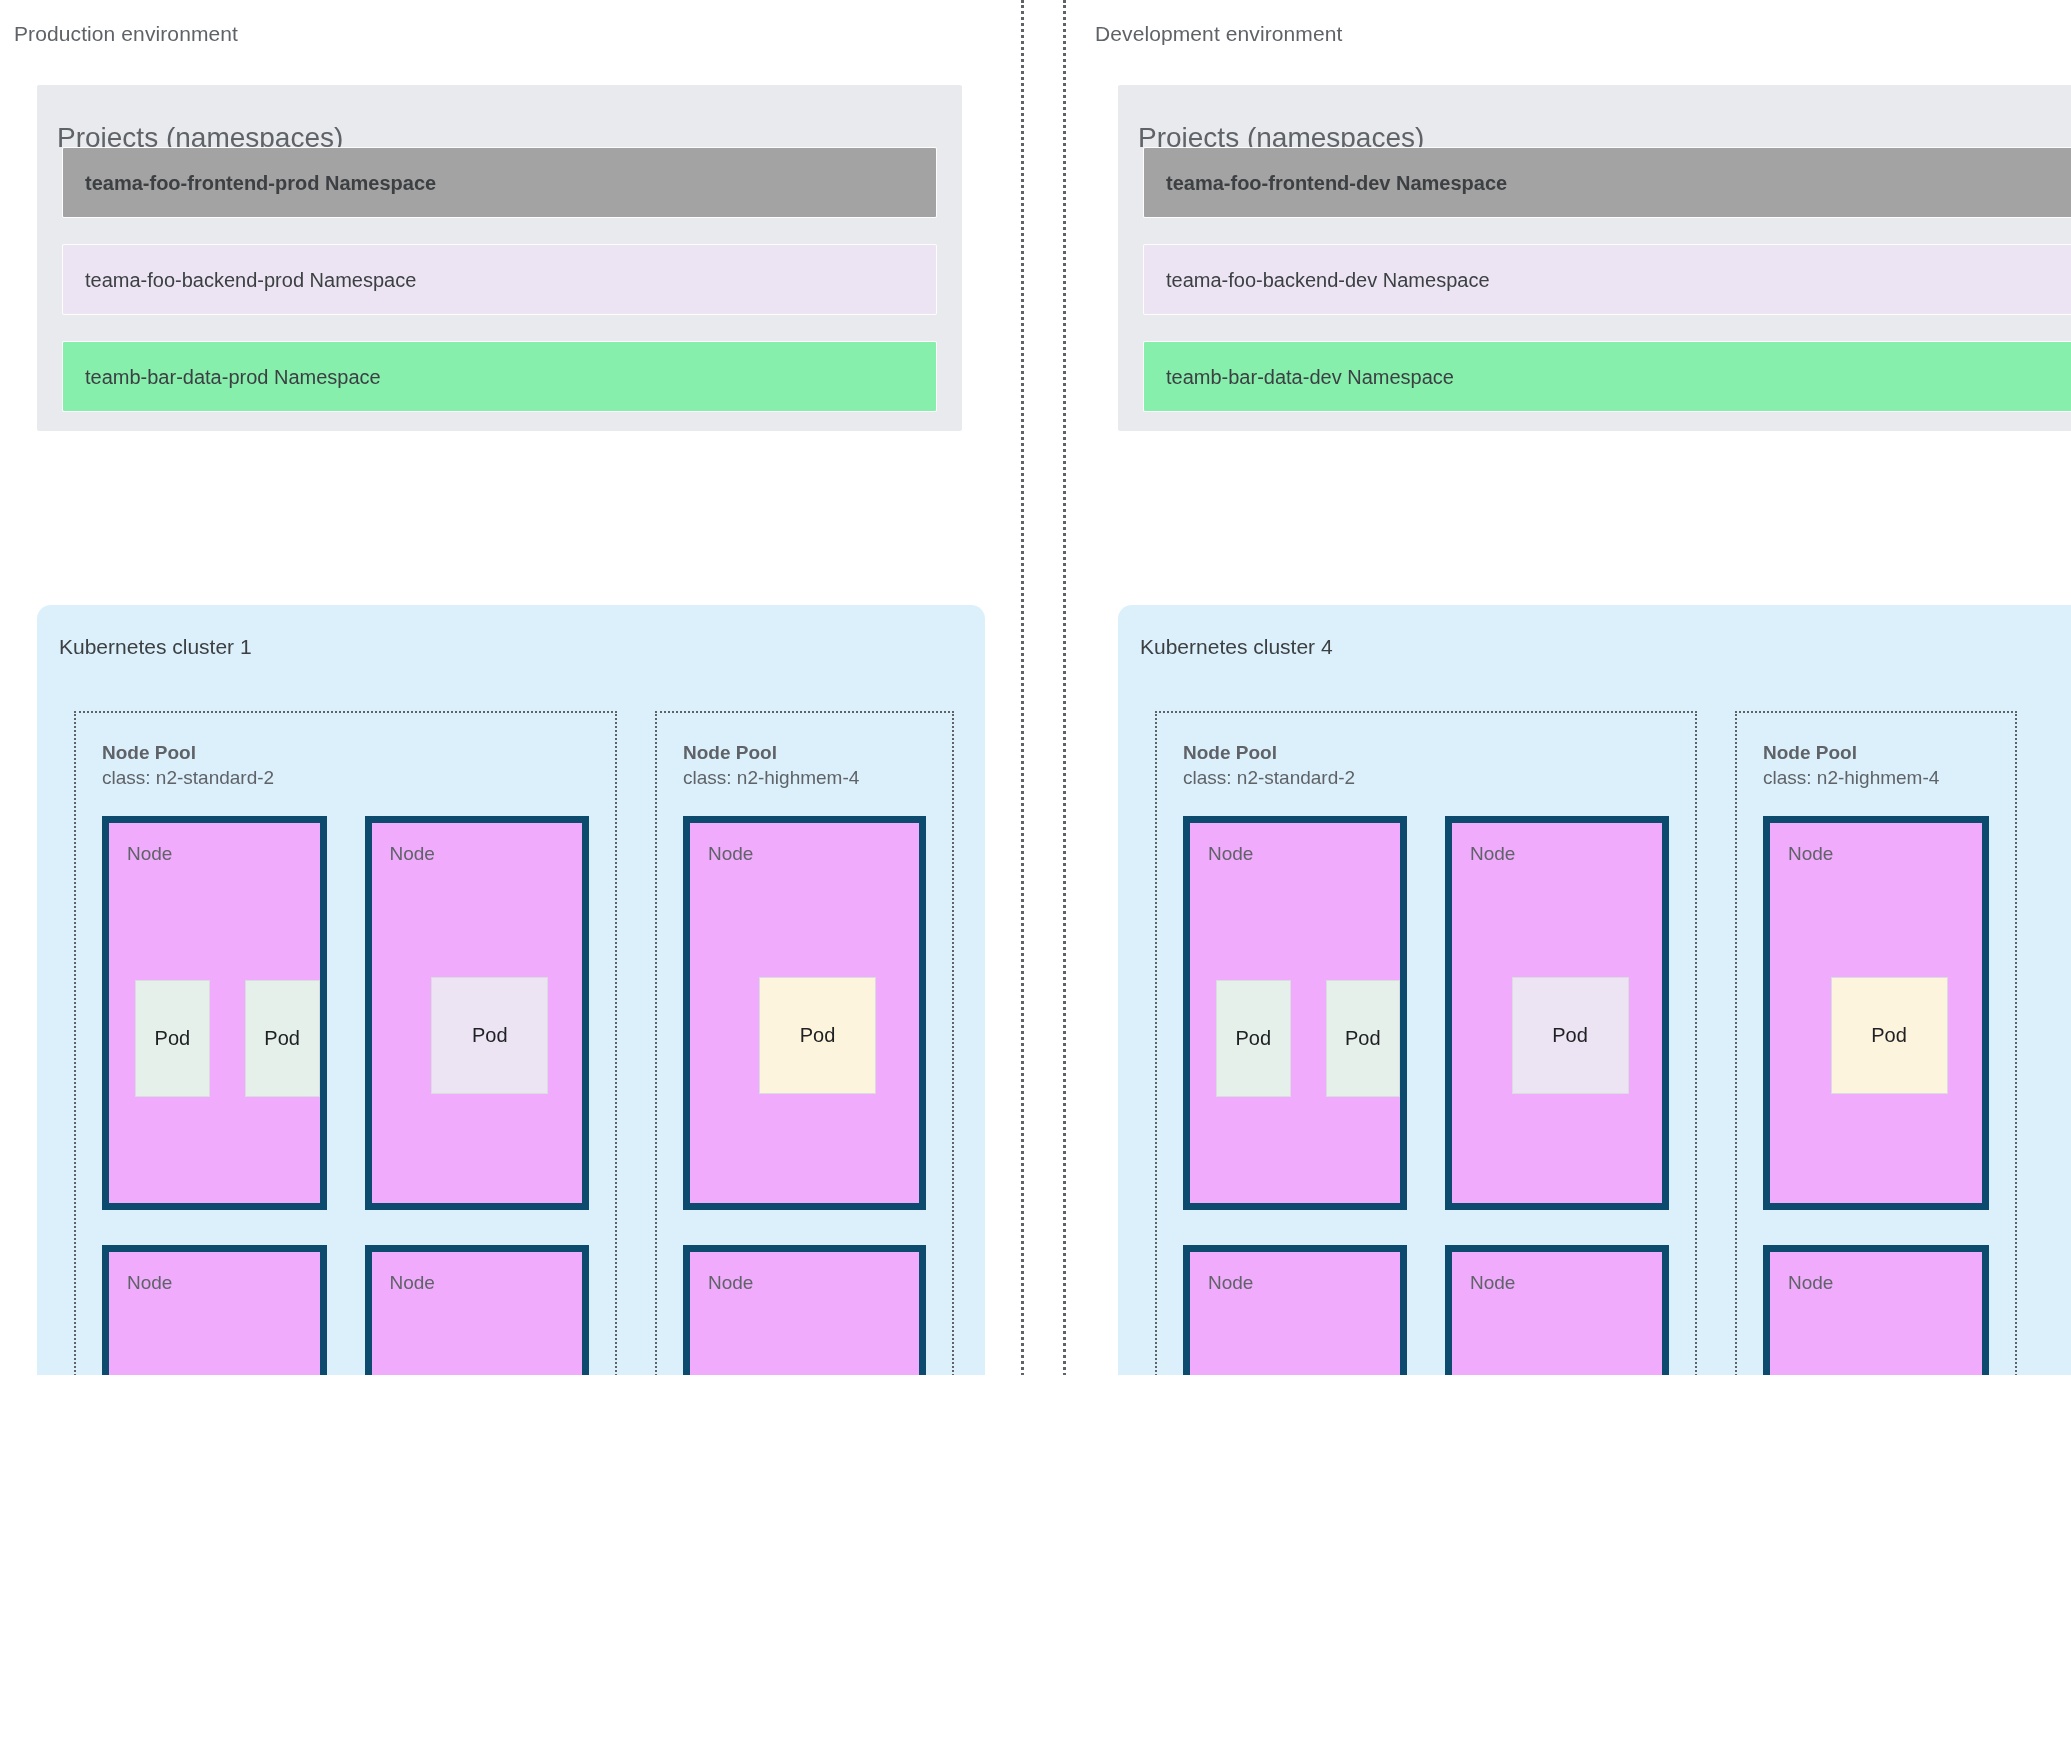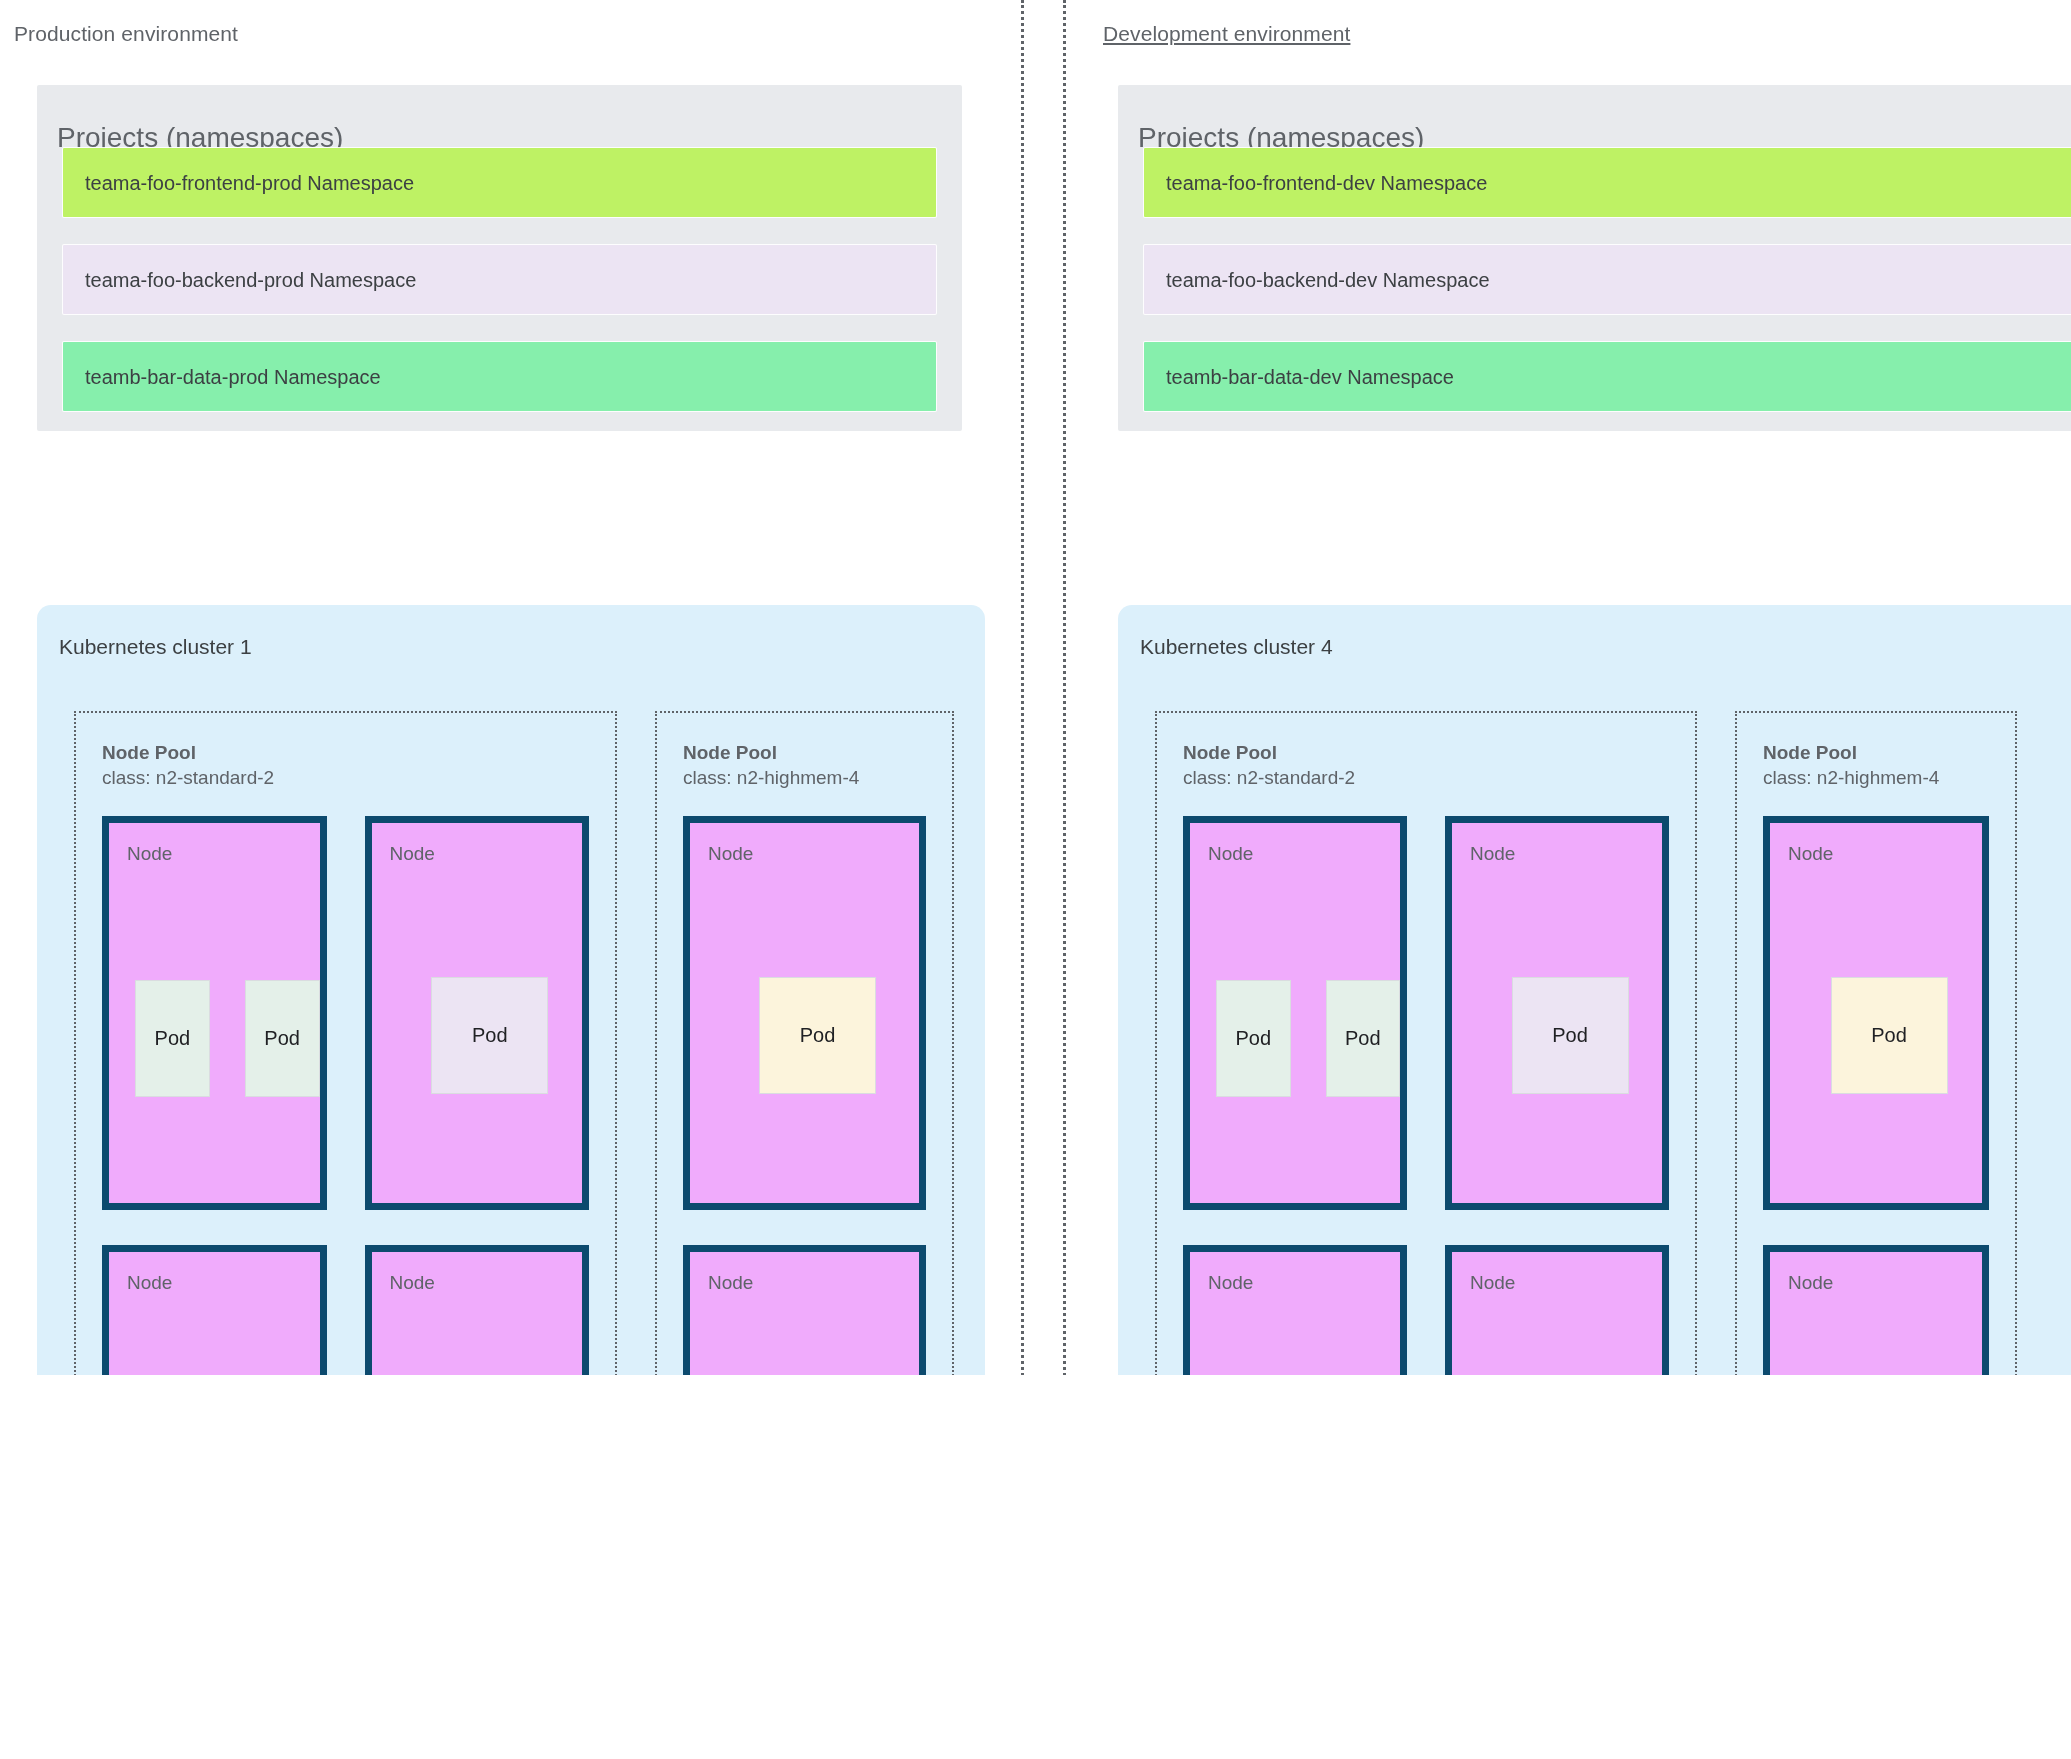--- a/index.html
+++ b/index.html
@@ -23,21 +23,21 @@
 
   .env-title {
     position: absolute;
     top: 22px;
     font-size: 21px;
     color: #5f6368;
     letter-spacing: 0.1px;
     white-space: nowrap;
   }
   #env-prod .env-title { left: 14px; }
-  #env-dev  .env-title { left: 18px; text-decoration: underline; }
+  #env-dev  .env-title { left: 10px; }
 
   
   .projects-panel {
     position: absolute;
     top: 85px;
     background: #e8eaed;
     border-radius: 2px;
   }
   #env-prod .projects-panel { left: 37px; width: 925px; height: 346px; }
   #env-dev  .projects-panel { left: 33px; width: 987px; height: 346px; }
@@ -69,21 +69,21 @@
   }
   .ns-label {
     position: absolute;
     top: 50%;
     transform: translateY(-50%);
     left: 22px;
     font-size: 20px;
     color: #3c4043;
     white-space: nowrap;
   }
-  .ns-green  { background: #bef264; }
+  .ns-green  { background: #a3a3a3; font-weight: bold; }
   .ns-purple { background: #ece4f3; }
   .ns-yellow { background: #86efac; }
 
   
   .cluster-panel {
     position: absolute;
     top: 605px;
     background: #dcf0fb;
     border-radius: 14px;
   }

